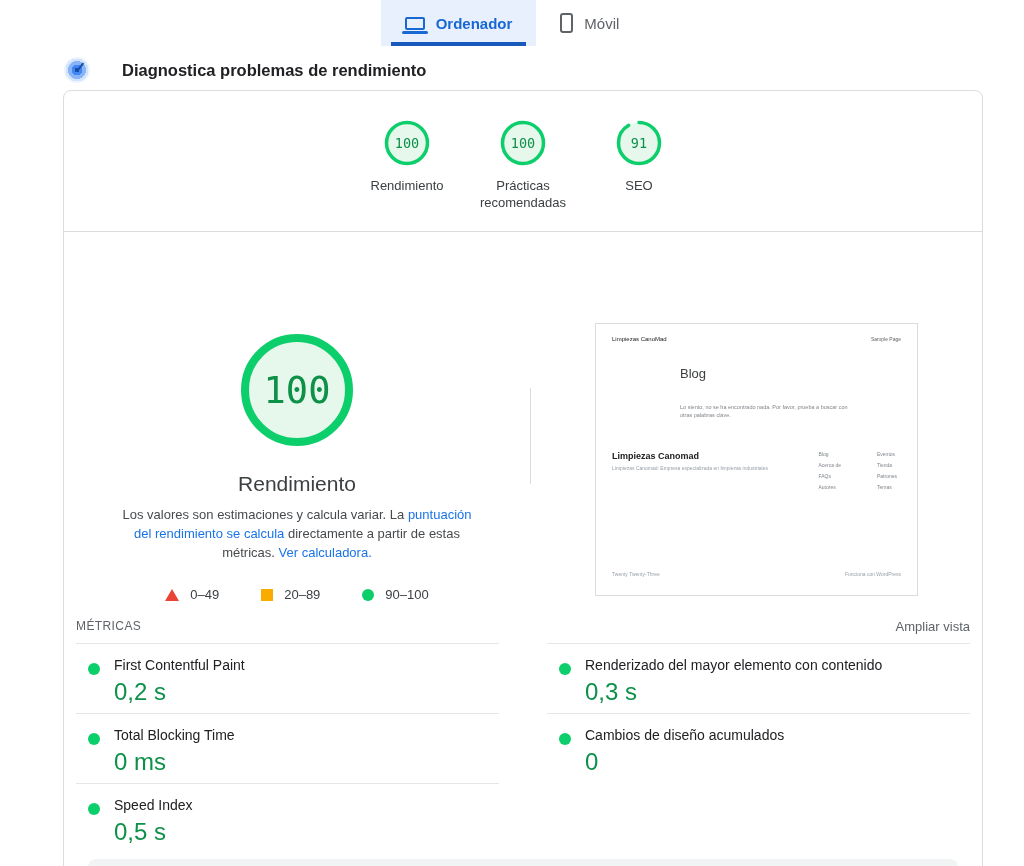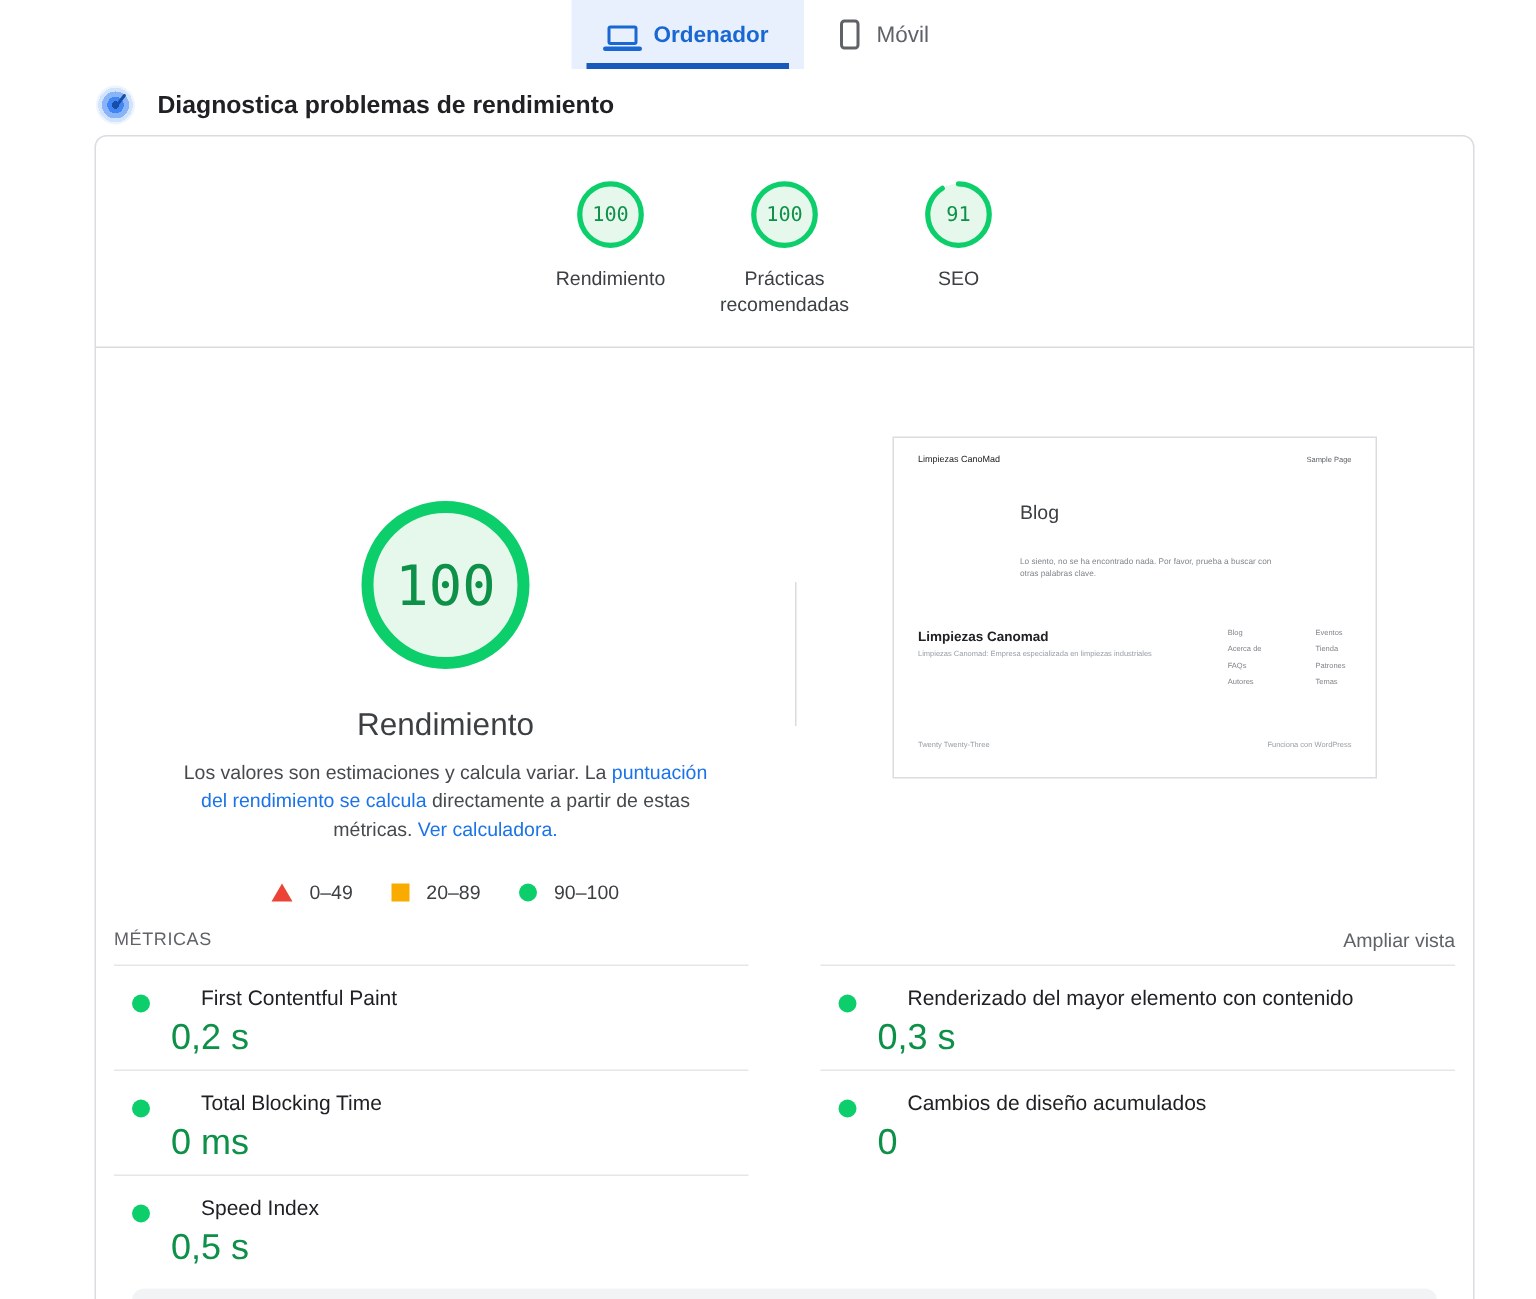--- a/index.html
+++ b/index.html
@@ -11,21 +11,21 @@
   
   .tabs { display:flex; justify-content:center; height:46px; }
   .tab { display:flex; align-items:center; gap:11px; padding:0 24px; font-size:15px;
          color:#5f6368; cursor:pointer; position:relative; }
   .tab.active { background:#e8f0fe; color:#1967d2; font-weight:700; }
   .tab-underline { position:absolute; left:10px; right:10px; bottom:0; height:4px; background:#185abc; }
   .phone-icon { width:13px; height:20px; border:2px solid #5f6368; border-radius:3px; display:inline-block; }
   .laptop-icon { width:20px; height:13px; border:2px solid #1967d2; border-radius:2px; display:inline-block; position:relative; }
   .laptop-icon::after { content:''; position:absolute; left:-5px; right:-5px; bottom:-6px; height:3px; background:#1967d2; border-radius:2px; }
   
-  .page-header { display:flex; align-items:center; gap:15px; margin:11px 0 0 64px; }
+  .page-header { display:flex; align-items:center; gap:32px; margin:11px 0 0 64px; }
   .speedo-icon { width:26px; height:26px; border-radius:50%; flex:0 0 auto; position:relative;
     background:radial-gradient(circle at 50% 50%, #174ea6 0 2.5px, #4285f4 2.5px 5.5px, #8ab4f8 5.5px 9px, #d2e3fc 9px 11.5px, #eef4fe 11.5px 13px); }
   .speedo-icon::after { content:''; position:absolute; left:13px; top:4px; width:2px; height:9px;
     background:#174ea6; transform:rotate(38deg); transform-origin:50% 100%; border-radius:1px; }
   .page-title { margin:0; font-size:16.5px; font-weight:600; color:#202124; }
   
   .card { position:absolute; left:63px; top:90px; width:920px; height:830px;
           border:1px solid #dadce0; border-radius:8px; background:#fff; }
   
   .scores-row { display:flex; justify-content:center; gap:16px; padding-top:28px; }
@@ -37,29 +37,29 @@
   .section-divider { border-top:1px solid #dadce0; margin-top:20px; }
   
   .overview { display:flex; height:382px; }
   .ov-left { width:466px; display:flex; flex-direction:column; align-items:center; }
   .big-gauge-wrap { position:relative; width:116px; height:116px; margin-top:100px; }
   .big-num { position:absolute; inset:0; display:flex; align-items:center; justify-content:center;
     font-family:"DejaVu Sans Mono", monospace; font-size:37px; color:#0d9048; }
   .ov-title { margin-top:24px; font-size:21px; color:#3c4043; }
   .ov-desc { margin-top:9px; width:358px; text-align:center; font-size:13px; line-height:19px; color:#474a4d; }
   .ov-desc a { color:#1a73e8; text-decoration:none; cursor:pointer; }
-  .legend { display:flex; gap:26px; margin-top:25px; align-items:center; font-size:13px; color:#3c4043; }
+  .legend { display:flex; gap:42px; margin-top:25px; align-items:center; font-size:13px; color:#3c4043; }
   .legend-item { display:flex; align-items:center; gap:11px; }
   .tri { width:0; height:0; border-left:7px solid transparent; border-right:7px solid transparent; border-bottom:12px solid #eb4437; }
   .sq { width:12px; height:12px; background:#f9ab00; }
   .dot-g { width:12px; height:12px; border-radius:50%; background:#0cce6b; }
   .ov-vdiv { width:1px; background:#dadce0; height:96px; margin-top:156px; }
   .ov-right { flex:1; display:flex; justify-content:center; }
   
-  .thumb { margin-top:59px; width:323px; height:228px; border:1px solid #dadce0; background:#fff;
+  .thumb { margin-top:91px; width:323px; height:273px; border:1px solid #dadce0; background:#fff;
            padding:12px 16px; position:relative; cursor:pointer; overflow:hidden; }
   .t-top { display:flex; justify-content:space-between; align-items:flex-start; }
   .t-site { font-size:6px; color:#202124; }
   .t-nav { font-size:5px; color:#5f6368; }
   .t-blog { margin:24px 0 0 68px; font-size:13px; color:#3c4043; }
   .t-msg { margin:22px 0 0 68px; width:172px; font-size:5.5px; line-height:8px; color:#80868b; }
   .t-footer { display:flex; justify-content:space-between; margin-top:32px; }
   .t-f-title { font-size:9px; font-weight:700; color:#202124; }
   .t-f-tag { font-size:5px; color:#9aa0a6; margin-top:4px; }
   .t-links { display:flex; gap:36px; margin-right:4px; }
@@ -67,21 +67,21 @@
   .t-credit { position:absolute; left:16px; right:16px; bottom:18px; display:flex; justify-content:space-between;
               font-size:5px; color:#9aa0a6; }
   
   .metrics { padding:4px 12px 0; }
   .m-head { display:flex; justify-content:space-between; align-items:center; height:16px; }
   .m-title { font-size:12px; color:#5f6368; letter-spacing:.4px; }
   .m-expand { font-size:13px; color:#5f6368; cursor:pointer; }
   .m-grid { margin-top:9px; display:grid; grid-template-columns:1fr 1fr; column-gap:48px; grid-auto-rows:70px; }
   .m-cell { border-top:1px solid #e4e6e8; position:relative; padding-top:13px; }
   .m-dot { position:absolute; left:12px; top:19px; width:12px; height:12px; border-radius:50%; background:#0cce6b; }
-  .m-name { display:block; margin-left:58px; font-size:14px; color:#202124; }
+  .m-name { display:block; margin-left:38px; font-size:14px; color:#202124; }
   .m-value { display:block; margin-left:38px; margin-top:5px; font-size:24px; color:#0d9048; }
   .collapsed-bar { margin:6px 12px 0; height:44px; background:#f1f3f4; border-radius:8px; }
 </style>
 </head>
 <body>
 
 <div class="tabs">
   <div class="tab active">
     <span class="laptop-icon"></span>
     <span>Ordenador</span>

